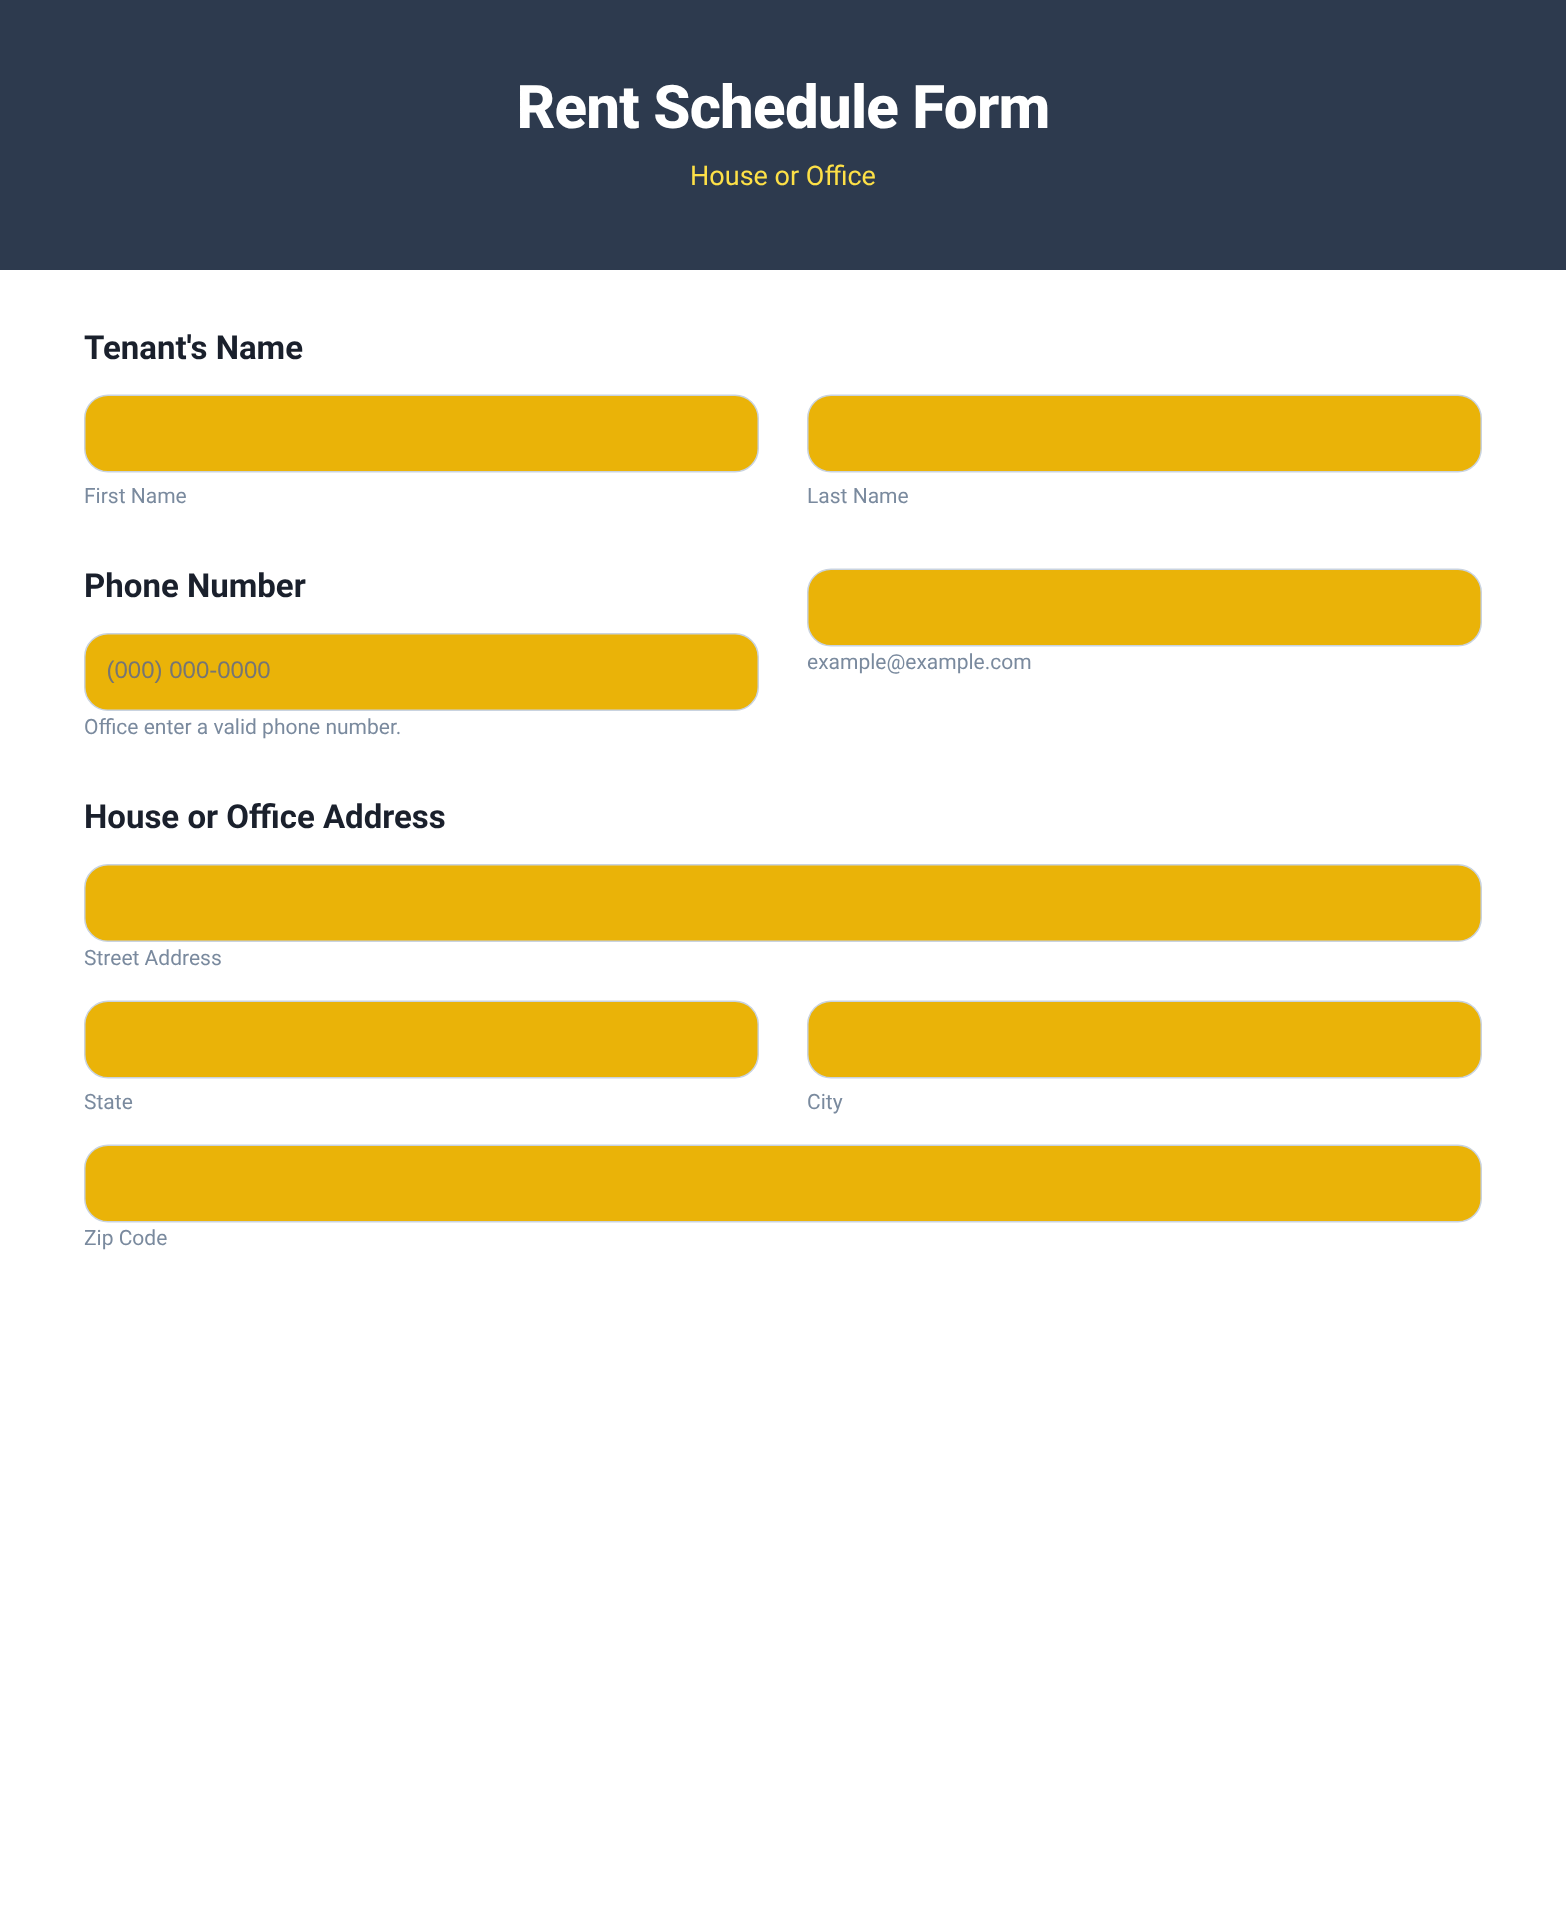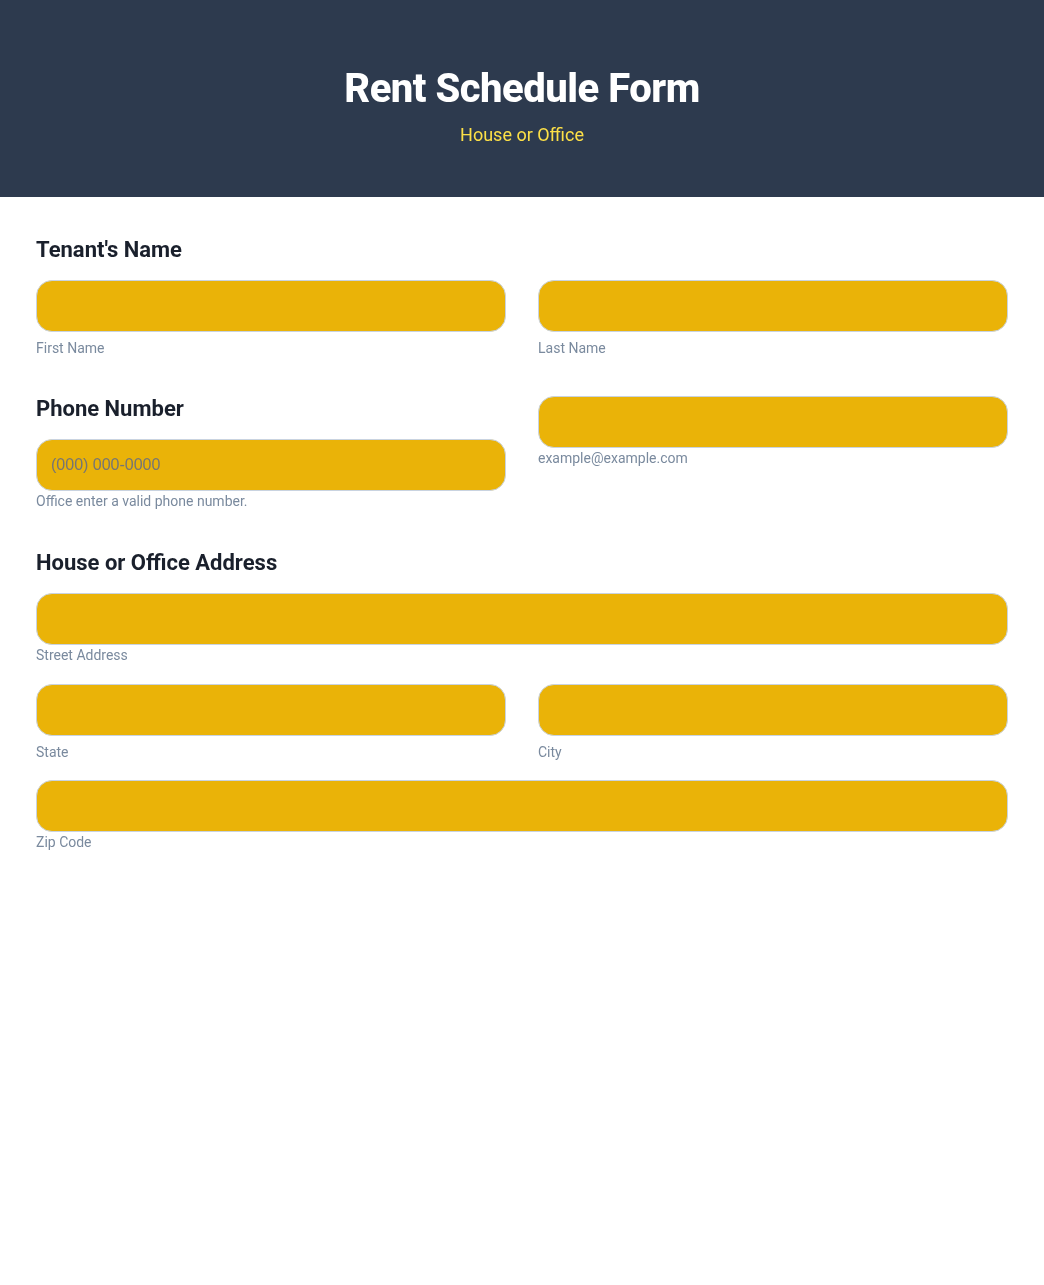--- a/index.html
+++ b/index.html
@@ -11,40 +11,40 @@
     body {
       font-family: -apple-system, BlinkMacSystemFont, 'Segoe UI', Roboto, sans-serif;
       background: #ffffff;
       color: #2d3748;
       width: 1044px;
       min-height: 1285px;
     }
 
     .header {
       background: #2d3a4e;
-      padding: 65px 20px 52px;
+      padding: 48px 20px 52px;
       text-align: center;
     }
 
     .header-title {
       color: #ffffff;
       font-size: 40px;
       font-weight: 800;
       margin-bottom: 12px;
       letter-spacing: -0.5px;
     }
 
     .header-subtitle {
       color: #fde047;
       font-size: 18px;
       font-weight: 400;
     }
 
     .form-body {
-      padding: 40px 36px 60px;
+      padding: 40px 56px 60px;
     }
 
     .form-section {
       margin-bottom: 40px;
     }
 
     .section-title {
       font-size: 22px;
       font-weight: 700;
       color: #1a202c;

